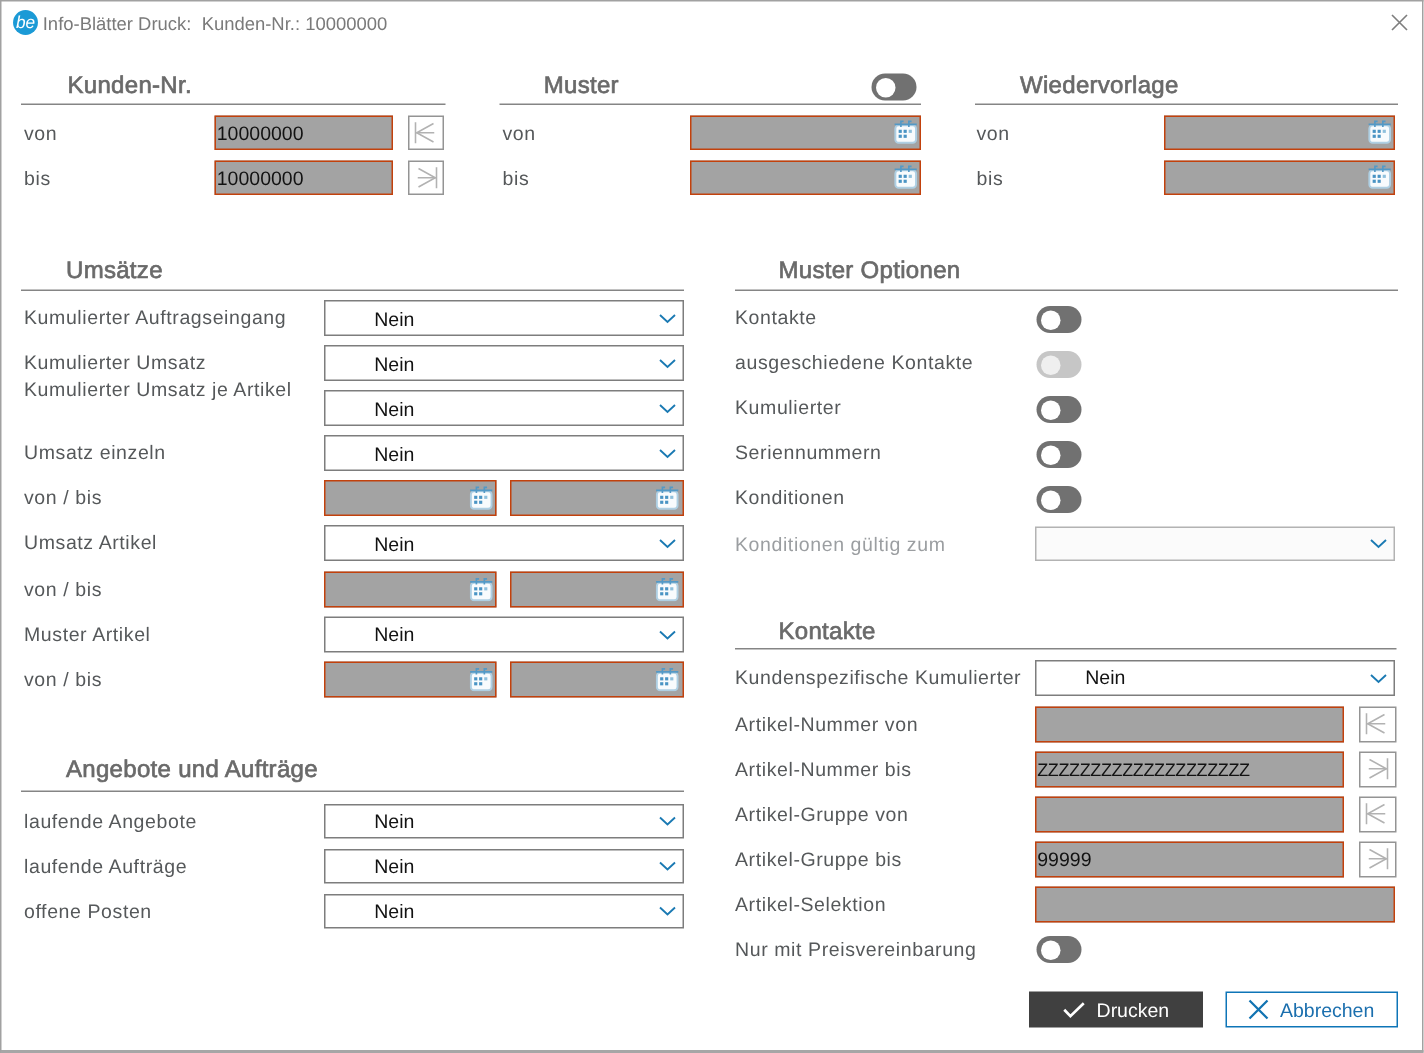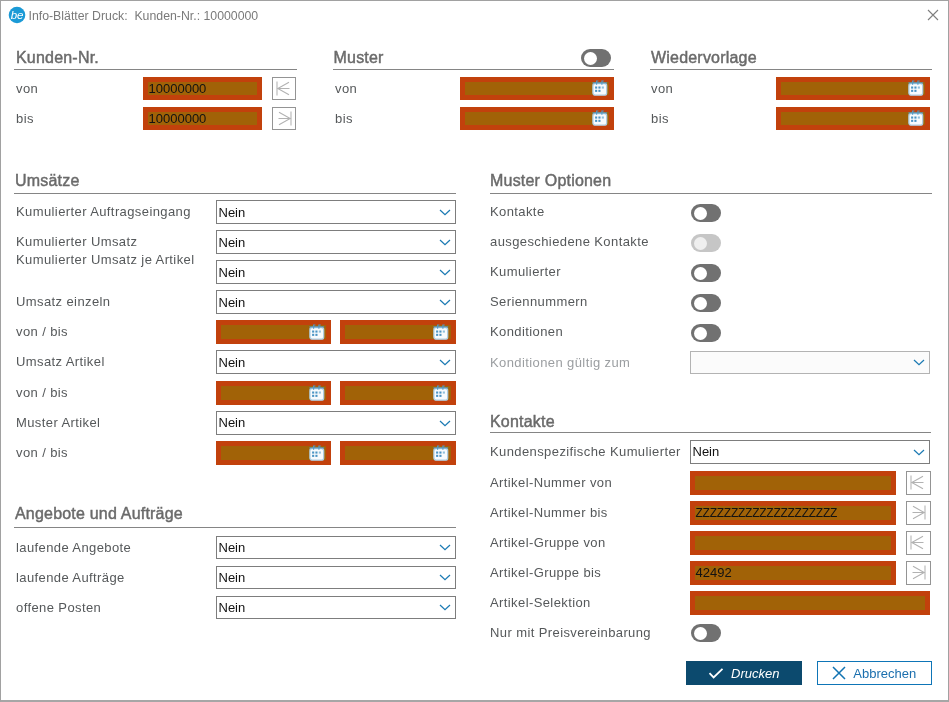--- a/index.html
+++ b/index.html
@@ -1,25 +1,25 @@
 <!DOCTYPE html>
 <html><head><meta charset="utf-8"><style>
 html,body{margin:0;padding:0;}
 body{width:949px;height:702px;font-family:"Liberation Sans",sans-serif;background:#fff;position:relative;overflow:hidden;}
 .win{position:absolute;left:0;top:0;width:949px;height:702px;background:#fff;border:1px solid #a1a1a1;border-bottom:2.5px solid #a6a6a6;box-sizing:border-box;}
-.hd{position:absolute;font-size:16px;font-weight:400;color:#6a6a6a;line-height:18px;white-space:nowrap;letter-spacing:0.2px;-webkit-text-stroke:0.45px #6a6a6a;}
+.hd{position:absolute;font-size:16px;font-weight:400;color:#6a6a6a;line-height:18px;white-space:nowrap;letter-spacing:0.2px;margin-left:29px;-webkit-text-stroke:0.45px #6a6a6a;}
 .hr{position:absolute;height:1px;background:#858585;}
 .lbl{position:absolute;font-size:13px;color:#55585a;white-space:nowrap;letter-spacing:0.4px;}
 .lbld{position:absolute;font-size:13px;color:#9b9ea1;white-space:nowrap;letter-spacing:0.4px;}
-.inp{position:absolute;background:#a16207;border:5px solid #c2410c;box-sizing:border-box;}
+.inp{position:absolute;background:#a3a3a3;border:1px solid #c2410c;box-sizing:border-box;}
 .it{position:absolute;left:0.5px;top:0;bottom:0;display:flex;align-items:center;font-size:13px;color:#121212;}
 .cal{position:absolute;right:1.5px;top:50%;margin-top:-8px;}
 .dd{position:absolute;background:#fff;border:1px solid #7d7d7d;box-sizing:border-box;}
 .ddg{position:absolute;background:#fbfbfb;border:1px solid #b3b3b3;box-sizing:border-box;}
-.ddt{position:absolute;left:1.5px;top:0;bottom:0;display:flex;align-items:center;font-size:13px;color:#121212;}
+.ddt{position:absolute;left:1.5px;top:0;bottom:0;display:flex;align-items:center;font-size:13px;color:#121212;padding-left:31px;}
 .chev{position:absolute;right:4px;top:50%;margin-top:-2.8px;}
 .abtn{position:absolute;background:#fff;border:1px solid #949494;box-sizing:border-box;display:flex;align-items:center;justify-content:center;}
 .tg{position:absolute;width:30px;height:18px;border-radius:9px;background:#717171;}
 .tg .knob{position:absolute;left:3px;top:2.5px;width:13px;height:13px;border-radius:50%;background:#fff;}
 .tgdis{background:#c6c6c6;}
 .tgdis .knob{background:#efefef;}
 .ttl{position:absolute;left:28.5px;top:8.5px;font-size:12.3px;color:#7a7a7a;white-space:nowrap;}
 .btn{position:absolute;width:115.5px;height:24px;box-sizing:border-box;display:flex;align-items:center;justify-content:center;font-size:13px;gap:6px;}
 
 </style></head><body>
@@ -264,34 +264,34 @@
   </div>
 <div class="lbl" style="left:490px;top:530.5px;line-height:24px">Artikel-Gruppe von</div>
 <div class="inp" style="left:690px;top:530.5px;width:206px;height:24px"></div>
 <div class="abtn" style="left:905.5px;top:530.5px;width:25px;height:24px">
     <svg width="22" height="21.5" viewBox="0 0 22 21.5">
       <use href="#arrl"></use>
     </svg>
   </div>
 <div class="lbl" style="left:490px;top:560.5px;line-height:24px">Artikel-Gruppe bis</div>
 <div class="inp" style="left:690px;top:560.5px;width:206px;height:24px">
-    <span class="it">42492</span>
+    <span class="it">99999</span>
   </div>
 <div class="abtn" style="left:905.5px;top:560.5px;width:25px;height:24px">
     <svg width="22" height="21.5" viewBox="0 0 22 21.5">
       <use href="#arrr"></use>
     </svg>
   </div>
 <div class="lbl" style="left:490px;top:590.5px;line-height:24px">Artikel-Selektion</div>
 <div class="inp" style="left:690px;top:590.5px;width:240px;height:24px"></div>
 <div class="lbl" style="left:490px;top:621px;line-height:24px">Nur mit Preisvereinbarung</div>
 <div class="tg" style="left:690.5px;top:624px">
     <div class="knob"></div>
   </div>
-<div class="btn" style="left:686px;top:661px;background:#0c4a6e;color:#fff;gap:7px;font-style:italic;">
+<div class="btn" style="left:686px;top:661px;background:#404040;color:#fff;gap:7px;">
 <svg width="16" height="11" viewBox="0 0 16 11">
       <path d="M1.5 5.2 L5.6 9.4 L14.5 0.8" fill="none" stroke="#fff" stroke-width="1.8"></path>
     </svg>
     <span>Drucken</span>
   </div>
 <div class="btn" style="left:816.5px;top:661px;background:#fff;border:1.5px solid #0e75b7;color:#1b6fae;gap:7px;">
 <svg width="14" height="14" viewBox="0 0 14 14">
       <path d="M1 1 L13 13 M13 1 L1 13" fill="none" stroke="#1173b2" stroke-width="1.5"></path>
     </svg>
     <span>Abbrechen</span>

